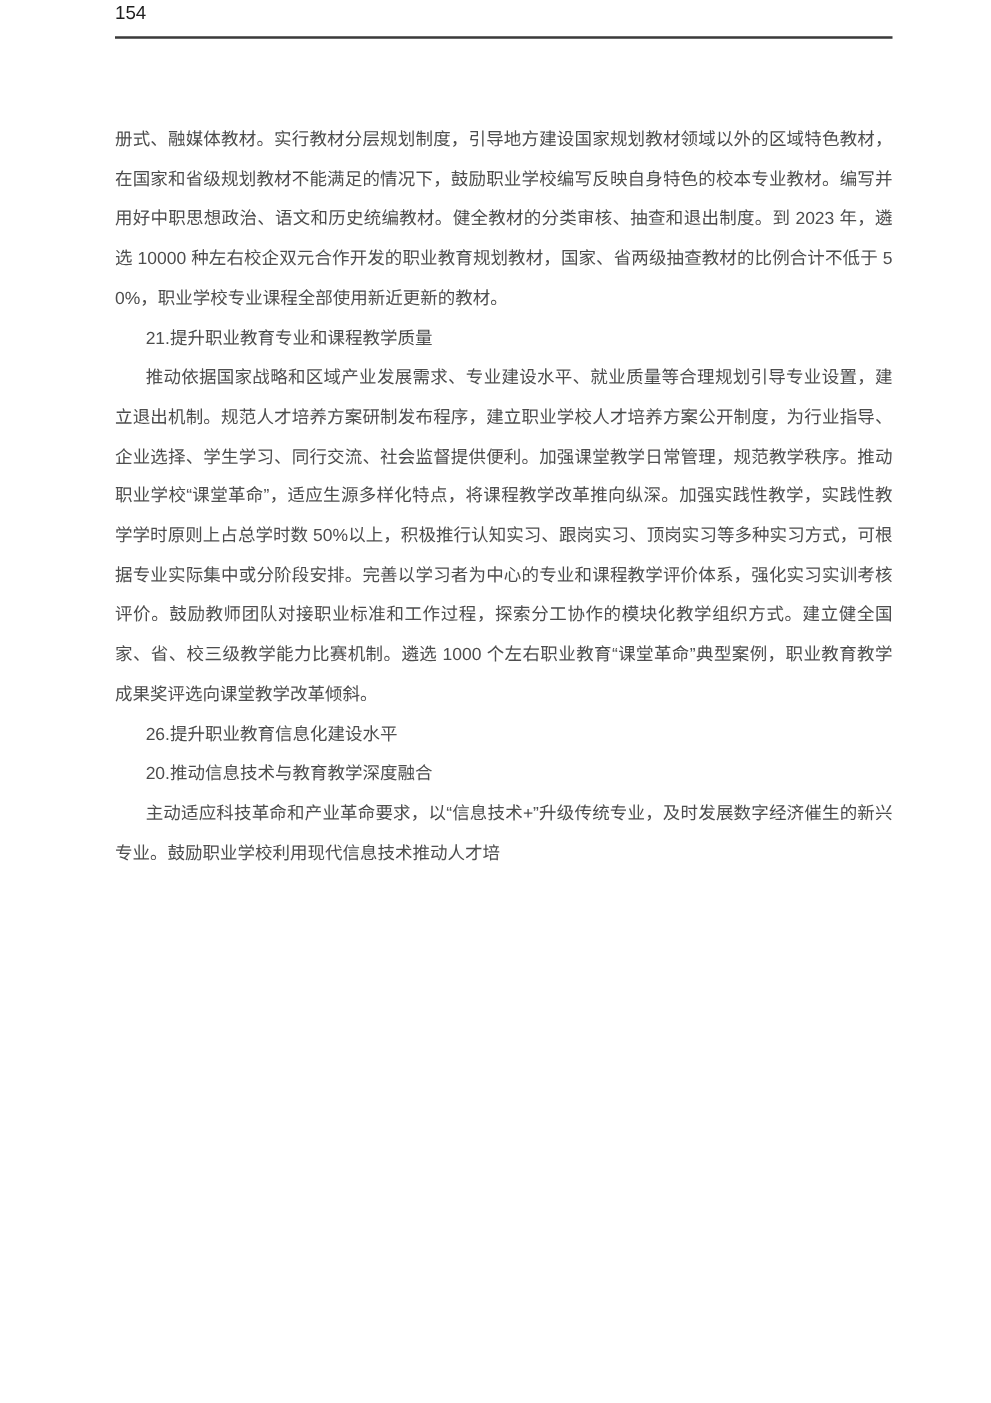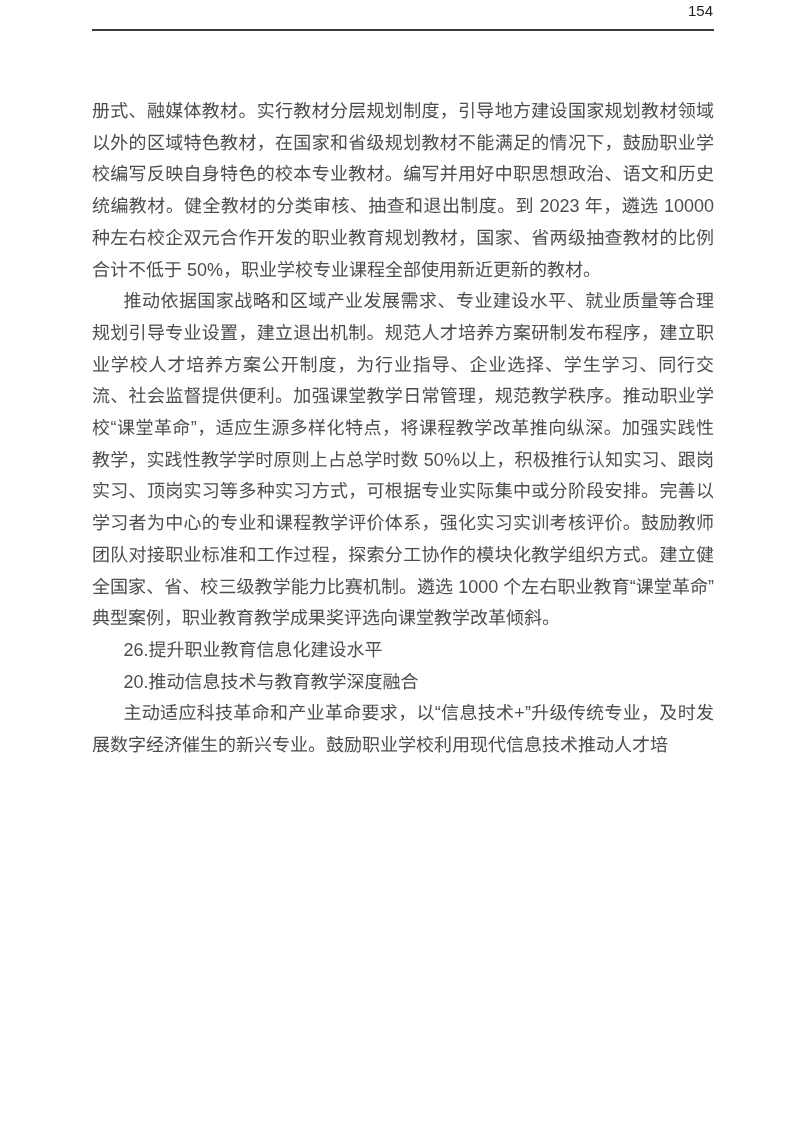--- a/index.html
+++ b/index.html
@@ -12,21 +12,20 @@
     width: 793px;
     height: 1122px;
     overflow: hidden;
     font-family: "Liberation Sans", "DejaVu Sans", sans-serif;
   }
   .page-number {
     position: absolute;
     top: 2px;
     left: 92px;
     width: 621px;
-    text-align: right;
     font-size: 15px;
     line-height: 18px;
     color: #1f1f1f;
   }
   .header-rule {
     position: absolute;
     top: 29px;
     left: 92px;
     width: 622px;
     height: 2px;
@@ -34,36 +33,37 @@
   }
   .content {
     position: absolute;
     top: 96px;
     left: 92px;
     width: 622px;
   }
   .para {
     margin: 0;
     padding: 0;
-    font-size: 18px;
+    font-size: 14px;
     line-height: 31.7px;
     color: #4d4d4d;
     text-align: justify;
     word-break: break-all;
   }
   .para.indent {
     text-indent: 1.75em;
   }
 </style>
 </head>
 <body>
 
 <div class="page-number">154</div>
 
 <div class="header-rule"></div>
 
 <div class="content">
     <p class="para">册式、融媒体教材。实行教材分层规划制度，引导地方建设国家规划教材领域以外的区域特色教材，在国家和省级规划教材不能满足的情况下，鼓励职业学校编写反映自身特色的校本专业教材。编写并用好中职思想政治、语文和历史统编教材。健全教材的分类审核、抽查和退出制度。到 2023 年，遴选 10000 种左右校企双元合作开发的职业教育规划教材，国家、省两级抽查教材的比例合计不低于 50%，职业学校专业课程全部使用新近更新的教材。</p>
+    <p class="para indent">21.提升职业教育专业和课程教学质量</p>
     <p class="para indent">推动依据国家战略和区域产业发展需求、专业建设水平、就业质量等合理规划引导专业设置，建立退出机制。规范人才培养方案研制发布程序，建立职业学校人才培养方案公开制度，为行业指导、企业选择、学生学习、同行交流、社会监督提供便利。加强课堂教学日常管理，规范教学秩序。推动职业学校“课堂革命”，适应生源多样化特点，将课程教学改革推向纵深。加强实践性教学，实践性教学学时原则上占总学时数 50%以上，积极推行认知实习、跟岗实习、顶岗实习等多种实习方式，可根据专业实际集中或分阶段安排。完善以学习者为中心的专业和课程教学评价体系，强化实习实训考核评价。鼓励教师团队对接职业标准和工作过程，探索分工协作的模块化教学组织方式。建立健全国家、省、校三级教学能力比赛机制。遴选 1000 个左右职业教育“课堂革命”典型案例，职业教育教学成果奖评选向课堂教学改革倾斜。</p>
     <p class="para indent">26.提升职业教育信息化建设水平</p>
     <p class="para indent">20.推动信息技术与教育教学深度融合</p>
     <p class="para indent">主动适应科技革命和产业革命要求，以“信息技术+”升级传统专业，及时发展数字经济催生的新兴专业。鼓励职业学校利用现代信息技术推动人才培</p>
   </div>
 
 </body></html>

